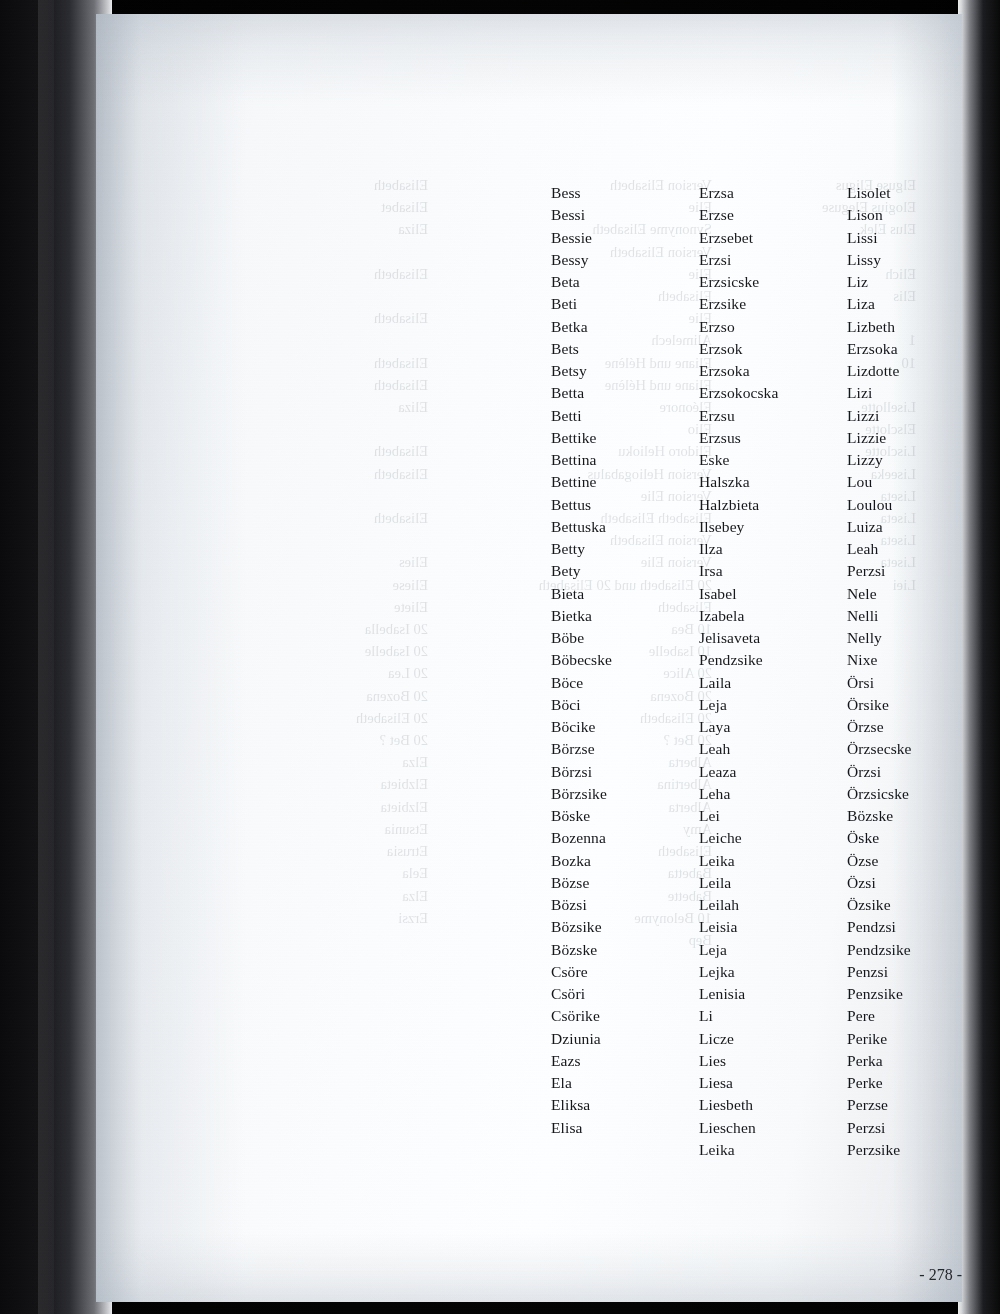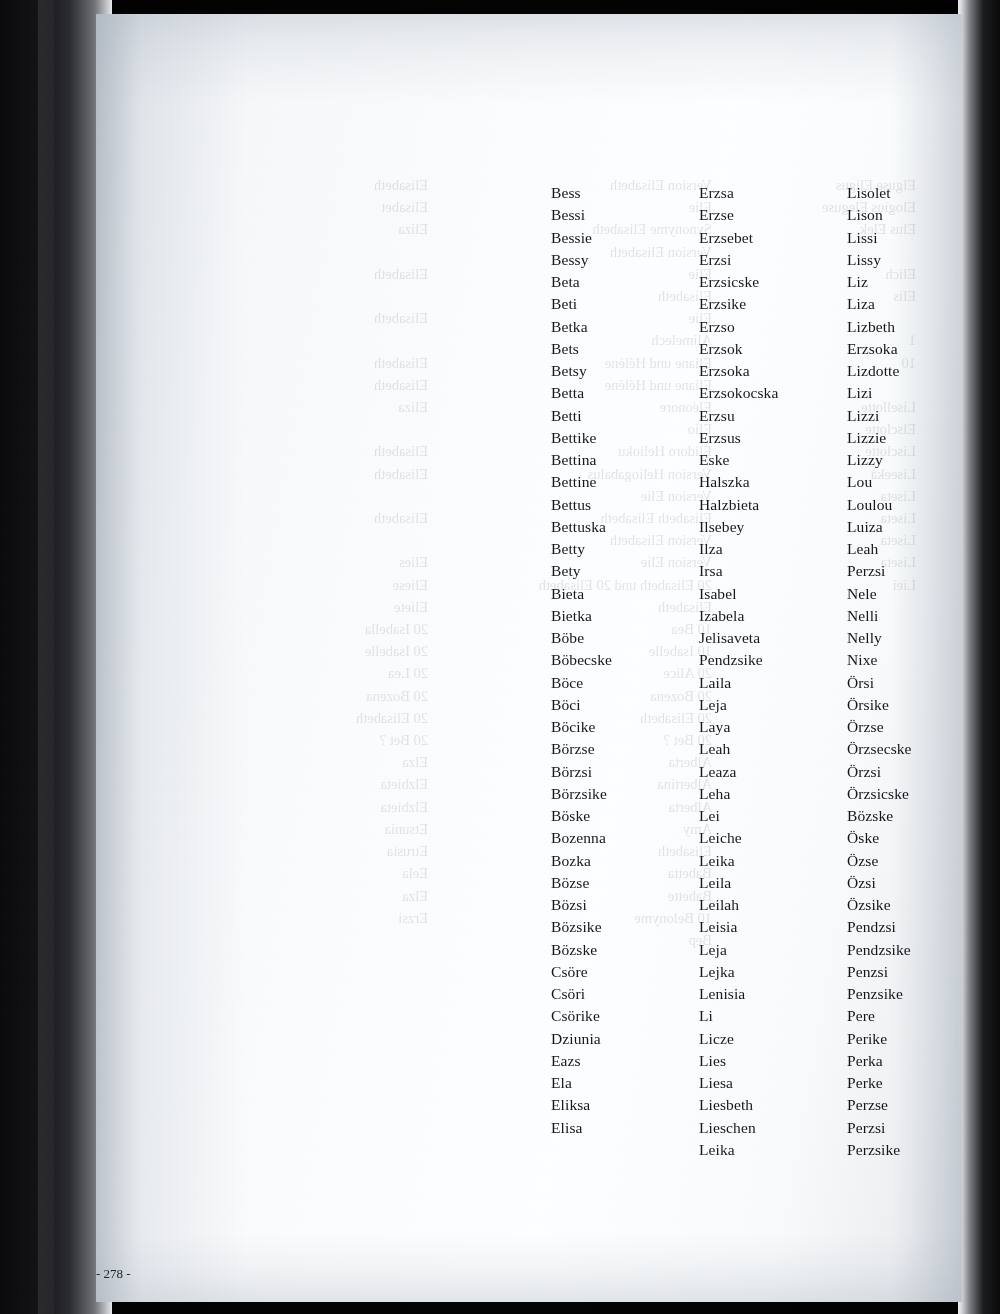--- a/index.html
+++ b/index.html
@@ -115,22 +115,22 @@
     white-space: nowrap;
   }
   
   .col.c2 { color: #16181c; }
   .col.c3 { color: #13151a; }
 
   .folio {
     position: absolute;
     left: 0; right: 0;
     top: 1252px;
-    text-align: left;
-    font-size: 13px;
+    text-align: right;
+    font-size: 16px;
     color: #23262b;
     font-family: "Liberation Serif", serif;
   }
 
   
   .grain {
     position: absolute;
     inset: 0;
     pointer-events: none;
     opacity: 0.35;

